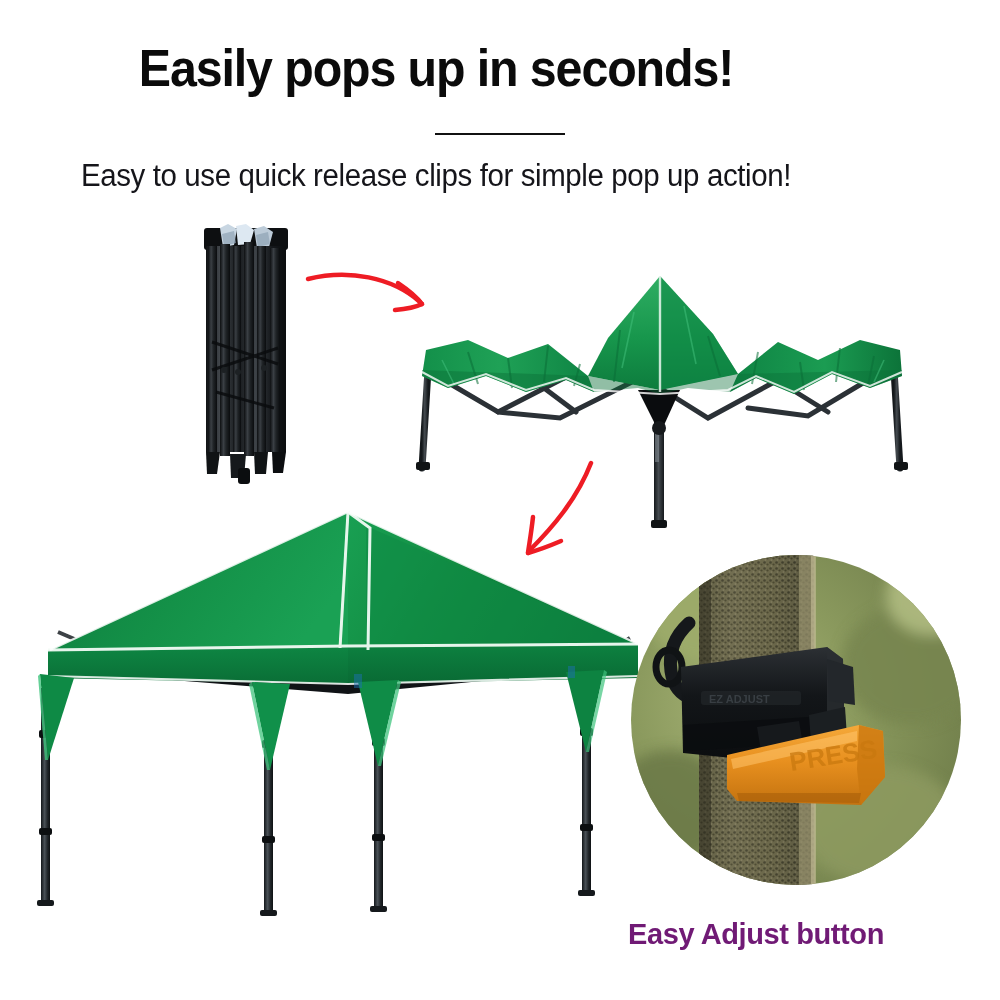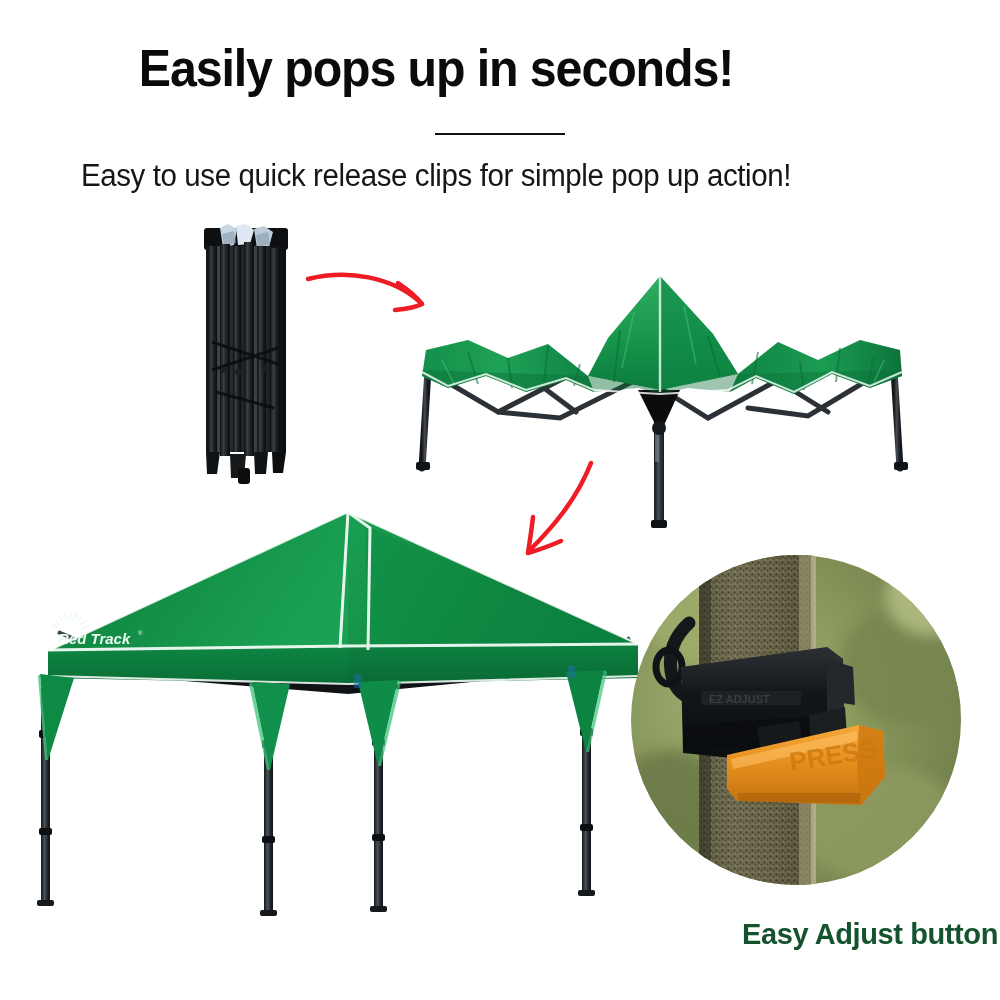--- a/index.html
+++ b/index.html
@@ -56,25 +56,25 @@
 
   
   #clip-photo {
     left:631px; top:555px; width:330px; height:330px;
     border-radius:50%;
     overflow:hidden;
   }
   #clip-photo svg { width:330px; height:330px; }
   .caption {
     position:absolute; left:628px; top:918px; width:370px;
-    text-align:right;
+    text-align:left;
     font-size:29px;
     font-weight:bold;
     letter-spacing:-0.4px;
-    color:#14532d;
+    color:#701a75;
   }
 
   
   .brand-wrap { position:absolute; left:52px; top:612px; width:100px; height:40px; }
 </style>
 </head>
 <body>
 
 <div class="stage">
 
@@ -343,37 +343,20 @@
         <path d="M586 172 L568 254 L571 254 L589 174 Z" fill="#3fc47d" opacity=".7"></path>
       </g>
 
       <g opacity=".5">
         <rect x="336" y="176" width="8" height="14" fill="#1c6fb0"></rect>
         <rect x="550" y="168" width="7" height="12" fill="#1c6fb0"></rect>
       </g>
     </svg>
   </div>
 
-  <div class="brand-wrap">
-    <svg viewBox="0 0 100 40" width="100" height="40">
-      <g fill="none" stroke="#eafbf0" stroke-width="1.5" stroke-linecap="round">
-        <path d="M6 16 L2 13"></path>
-        <path d="M7 12 L4 8"></path>
-        <path d="M10 9 L8 4"></path>
-        <path d="M14 7 L13 2"></path>
-        <path d="M18 6 L19 1"></path>
-        <path d="M22 7 L25 2"></path>
-        <path d="M26 9 L30 5"></path>
-        <path d="M29 12 L34 9"></path>
-        <path d="M31 16 L36 14"></path>
-      </g>
-      <text x="6" y="32" font-family="'Liberation Sans', sans-serif" font-size="15" font-weight="bold" font-style="italic" fill="#eafbf0">Red Track</text>
-      <text x="86" y="23" font-family="'Liberation Sans', sans-serif" font-size="6" fill="#eafbf0">®</text>
-    </svg>
-  </div>
 
   <div class="art" id="clip-photo">
     <svg viewBox="0 0 330 330">
       <defs>
         <radialGradient id="bokeh" cx="35%" cy="45%" r="75%">
           <stop offset="0%" stop-color="#a8b477"></stop>
           <stop offset="45%" stop-color="#8b9a5e"></stop>
           <stop offset="100%" stop-color="#6e7c49"></stop>
         </radialGradient>
         <linearGradient id="legTex" x1="0" y1="0" x2="1" y2="0">

